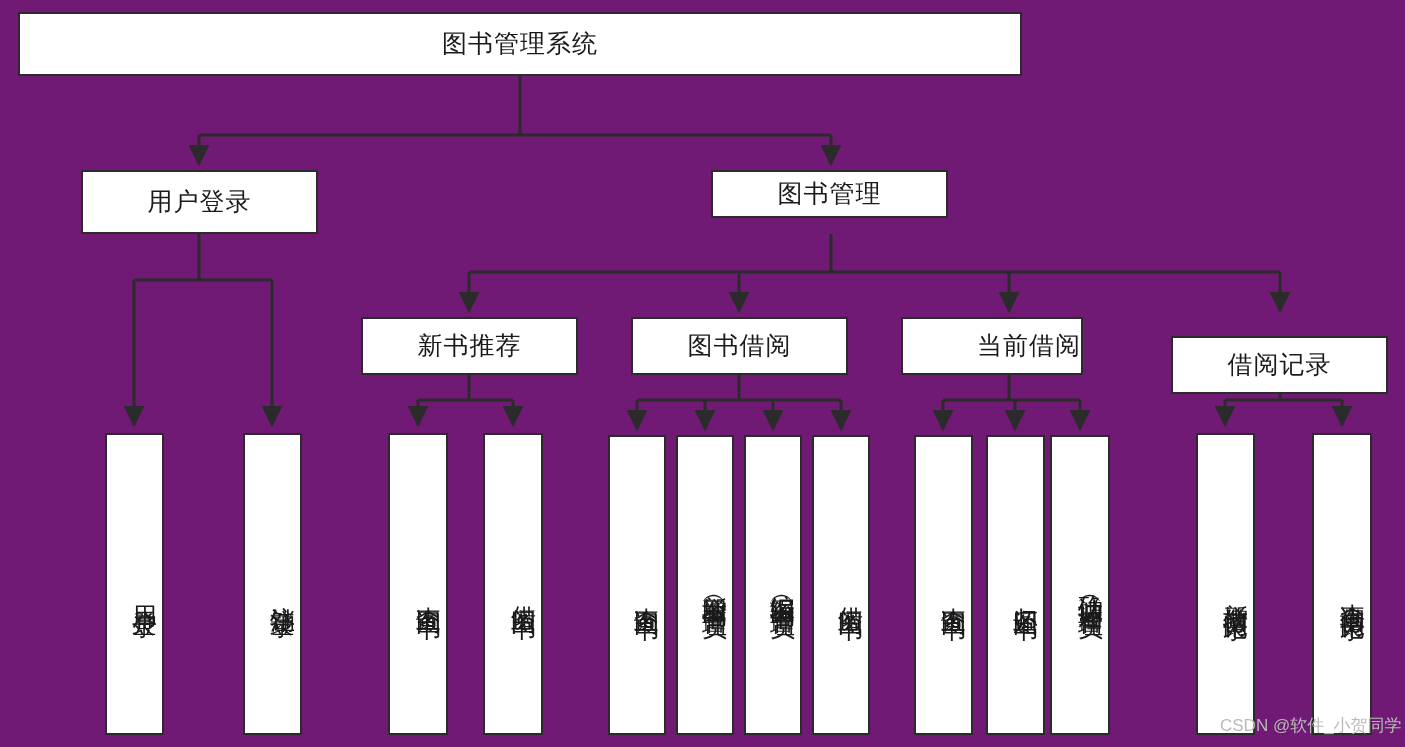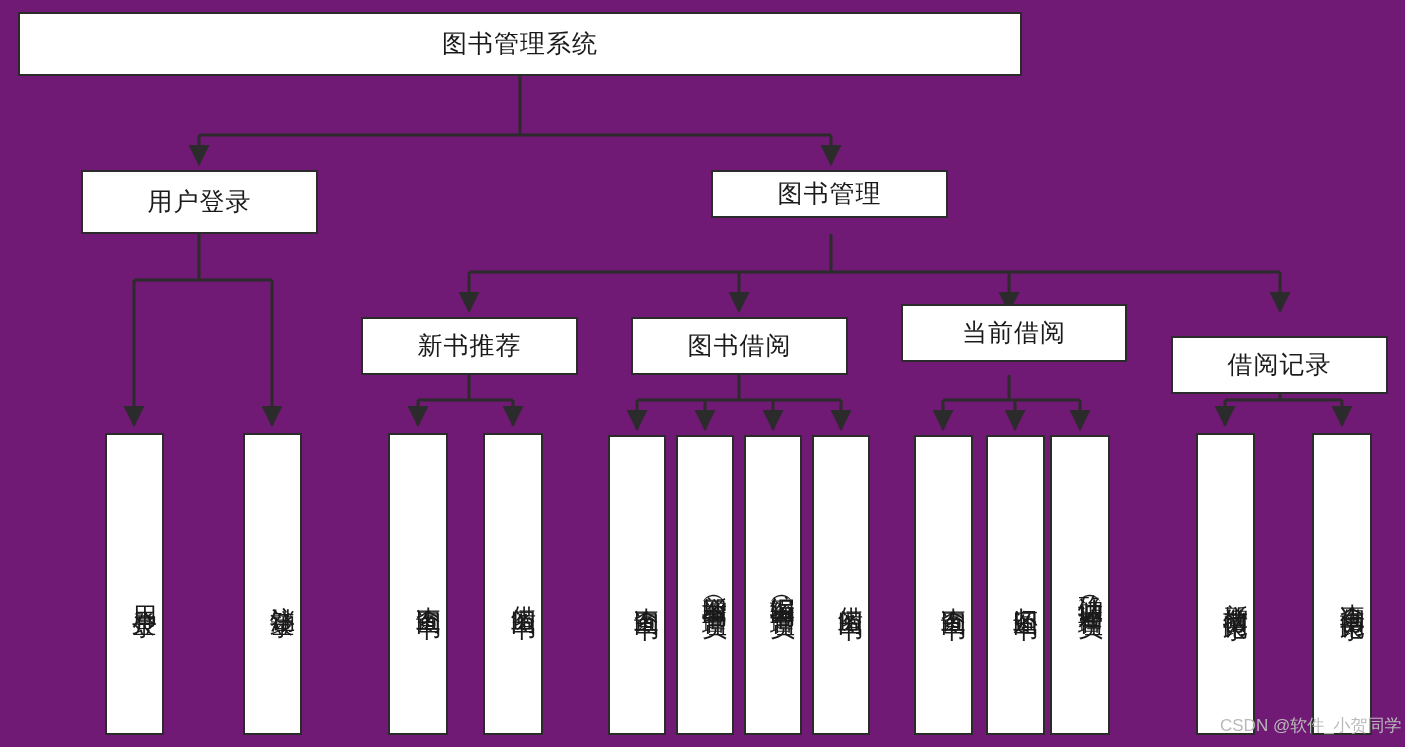--- a/index.html
+++ b/index.html
@@ -137,21 +137,21 @@
   <div class="node h" style="left:711px; top:170px; width:237px; height:48px;">
     <span class="label">图书管理</span>
   </div>
 
   <div class="node h" style="left:361px; top:317px; width:217px; height:58px;">
     <span class="label">新书推荐</span>
   </div>
   <div class="node h" style="left:631px; top:317px; width:217px; height:58px;">
     <span class="label">图书借阅</span>
   </div>
-  <div class="node h" style="left:901px; top:304px; width:226px; height:58px;">
+  <div class="node h" style="left:901px; top:317px; width:182px; height:58px;justify-content:flex-end;">
     <span class="label">当前借阅</span>
   </div>
   <div class="node h" style="left:1171px; top:336px; width:217px; height:58px;">
     <span class="label">借阅记录</span>
   </div>
 
   <div class="node v" style="left:105px; top:433px; width:59px; height:302px;">
     <span class="label">用户登录</span>
   </div>
   <div class="node v" style="left:243px; top:433px; width:59px; height:302px;">

